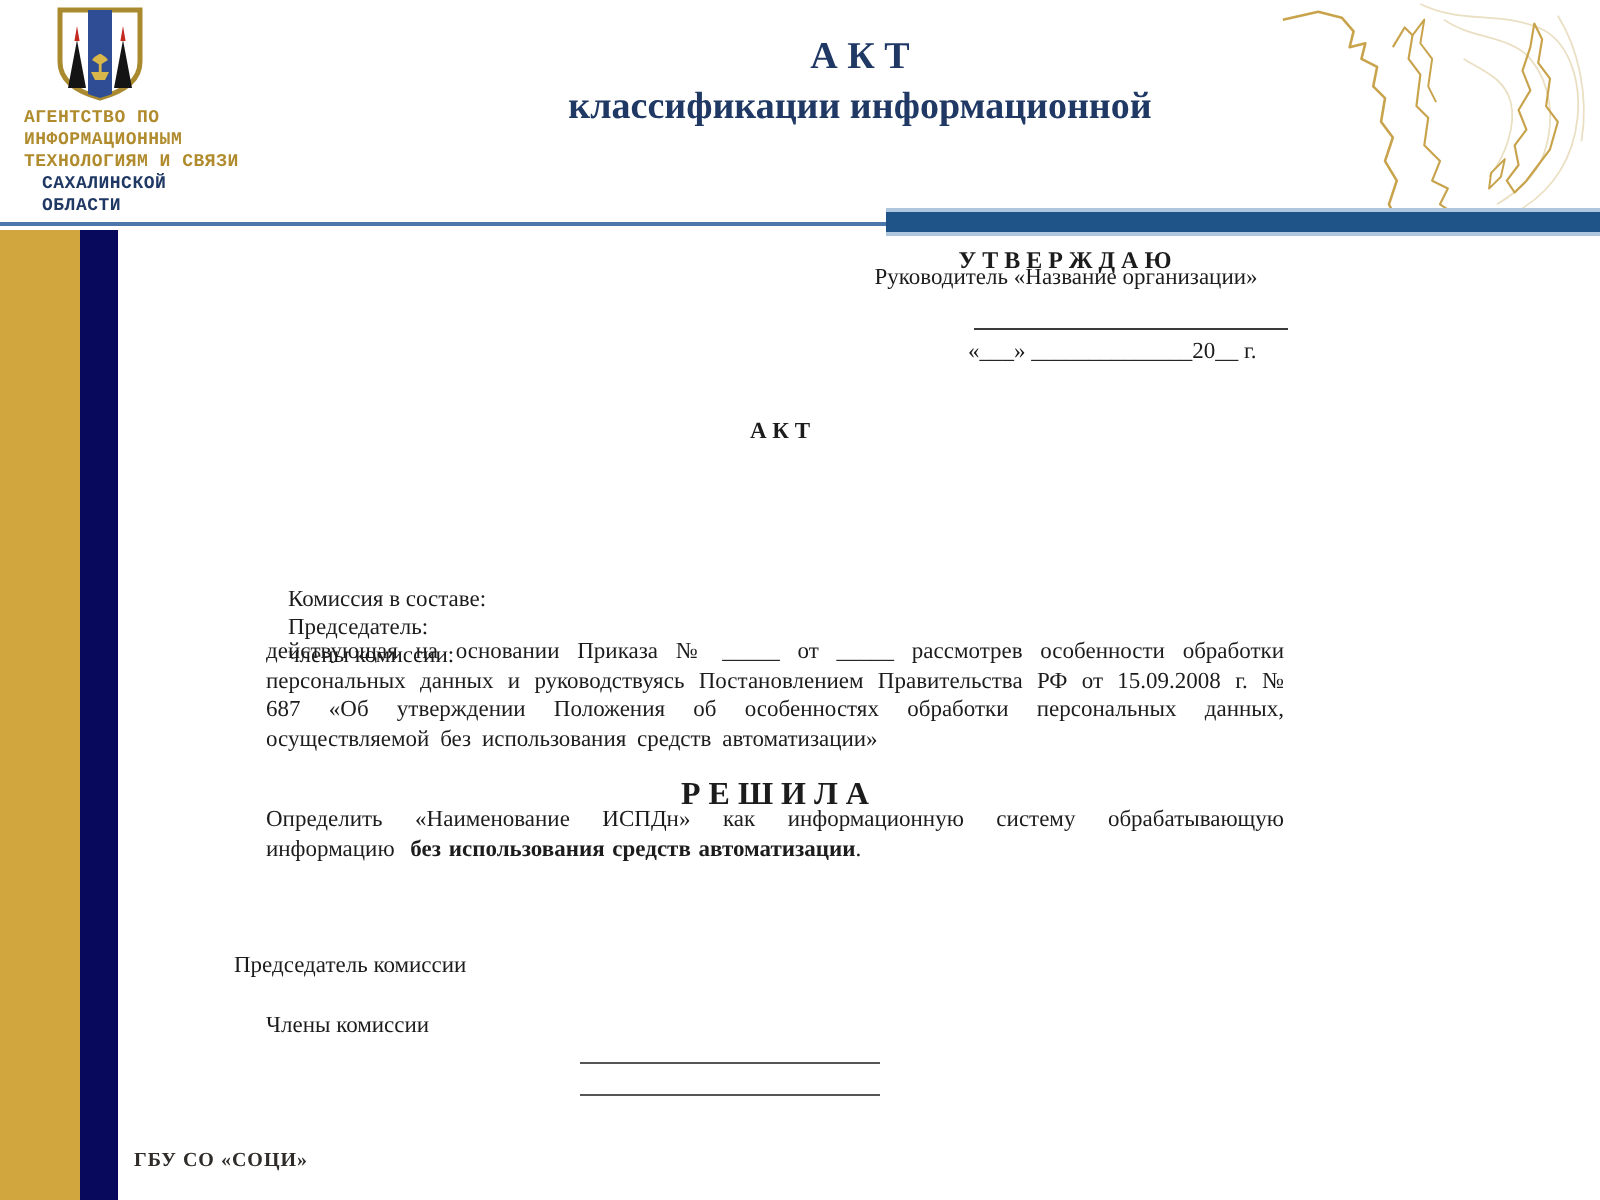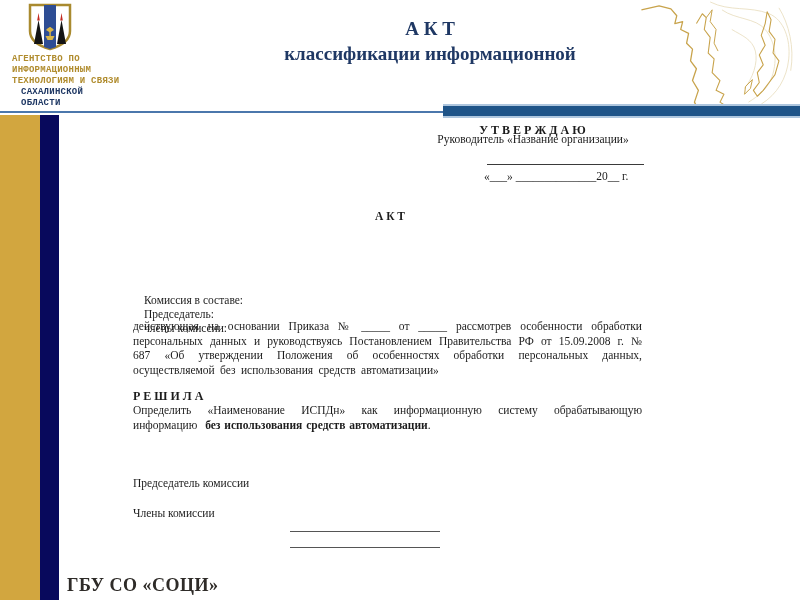--- a/index.html
+++ b/index.html
@@ -33,32 +33,32 @@
                      font-weight:bold; font-size:12px; }
   .approve-subline { left:398px; top:133px; width:270px; text-align:center; }
   .approve-sigline { left:487px; top:153px; width:157px; height:12px; border-bottom:1.5px solid #3a3a3a; }
   .approve-date    { left:484px; top:170px; width:178px; }
 
   .doc-title  { left:140px; top:209px; width:500px; text-align:center;
                 font-weight:bold; line-height:15px; }
   .commission { left:144px; top:263px; line-height:14px;margin-top:30px; }
   .body-para  { left:133px; top:319px; width:509px; text-align:justify; text-align-last:left;
                 line-height:14.5px; word-spacing:2.5px; }
-  .reshila    { left:133px; top:389px; width:509px; text-align:left;
-                font-weight:bold; font-size:12px; }
+  .reshila    { left:133px; top:389px; width:509px; text-align:center;
+                font-weight:bold; font-size:16px; }
   .decision   { left:133px; top:403px; width:509px; text-align:justify; text-align-last:left;
                 line-height:14.5px; word-spacing:5px; }
   .decision b { word-spacing:1px; }
   .date2      { left:133px; top:446px; }
-  .chairman   { left:133px; top:477px; }
+  .chairman   { left:117px; top:477px; }
   .members    { left:133px; top:507px; }
   .sigline1   { left:290px; top:521px; width:150px; height:11px; border-bottom:1.5px solid #555; }
   .sigline2   { left:290px; top:537px; width:150px; height:11px; border-bottom:1.5px solid #555; }
 
-  .footer-org { left:67px; top:575px; font-weight:bold; font-size:18px;
+  .footer-org { left:67px; top:575px; font-weight:bold; font-size:10px;
                 letter-spacing:.5px; color:#2e2b28; }
 </style>
 </head>
 <body>
 
 <div class="slide">
 
   <svg class="abs emblem" viewBox="0 0 44 48" aria-hidden="true">
     <defs>
         <clipPath id="shieldClip">

